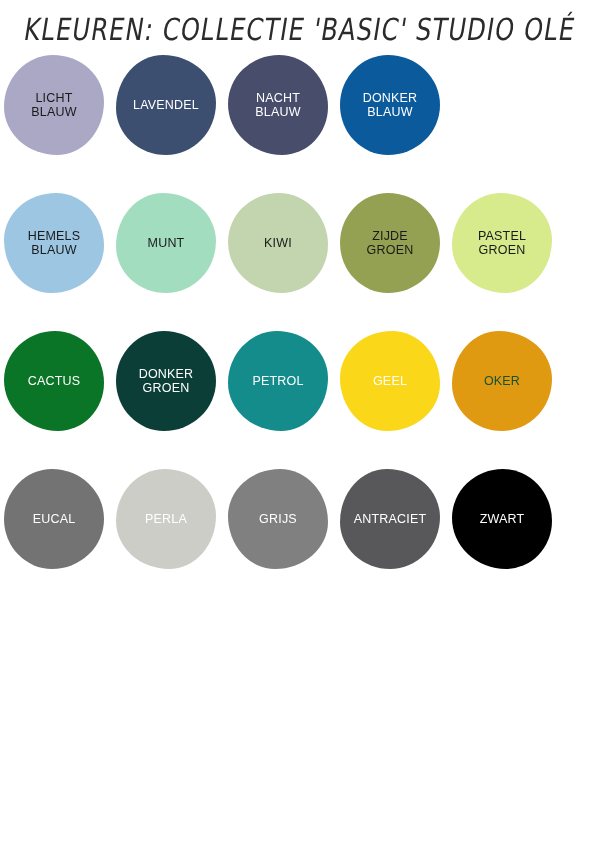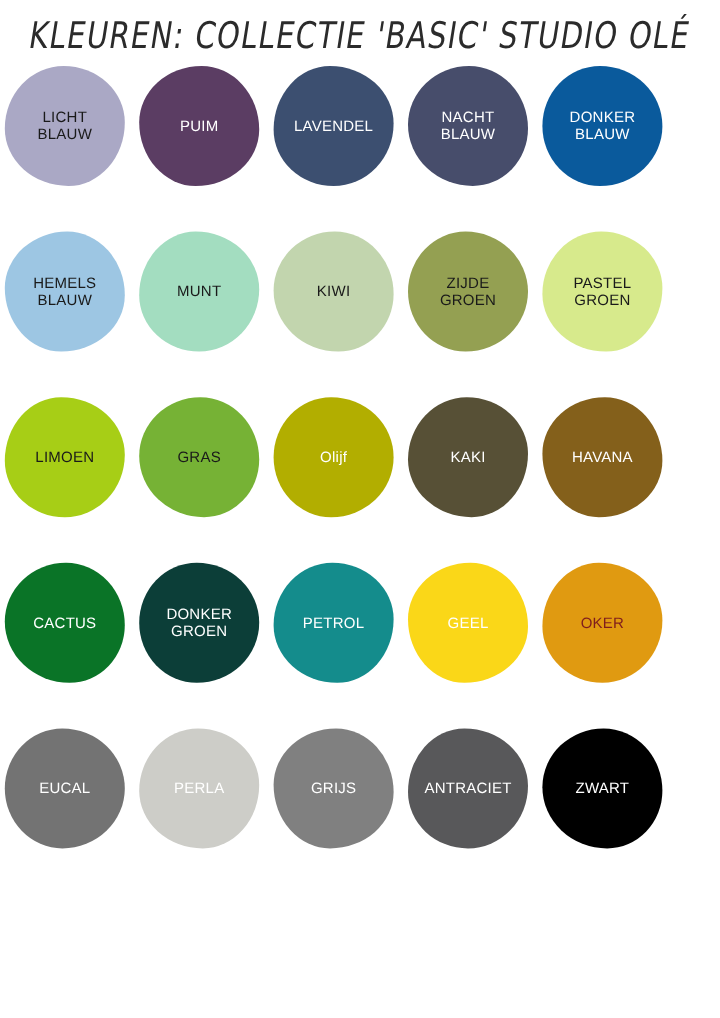--- a/index.html
+++ b/index.html
@@ -121,25 +121,20 @@
 
   <div class="grid">
       <div class="row">
         <div class="cell">
           <div class="blob " style="background-color: rgb(170, 168, 197);">
             <span class="swatch-label" style="color: rgb(26, 26, 26);">LICHT
 BLAUW</span>
           </div>
         </div>
         <div class="cell">
-          <div class="blob v2" style="background-color: rgb(91, 61, 99);">
-            <span class="swatch-label" style="color: rgb(255, 255, 255);">PUIM</span>
-          </div>
-        </div>
-        <div class="cell">
           <div class="blob v3" style="background-color: rgb(60, 79, 112);">
             <span class="swatch-label" style="color: rgb(255, 255, 255);">LAVENDEL</span>
           </div>
         </div>
         <div class="cell">
           <div class="blob v4" style="background-color: rgb(71, 77, 107);">
             <span class="swatch-label" style="color: rgb(255, 255, 255);">NACHT
 BLAUW</span>
           </div>
         </div>
@@ -175,47 +170,20 @@
         </div>
         <div class="cell">
           <div class="blob " style="background-color: rgb(215, 234, 140);">
             <span class="swatch-label" style="color: rgb(26, 26, 26);">PASTEL
 GROEN</span>
           </div>
         </div>
       </div>
       <div class="row">
         <div class="cell">
-          <div class="blob v3" style="background-color: rgb(167, 206, 22);">
-            <span class="swatch-label" style="color: rgb(26, 26, 26);">LIMOEN</span>
-          </div>
-        </div>
-        <div class="cell">
-          <div class="blob v4" style="background-color: rgb(118, 178, 53);">
-            <span class="swatch-label" style="color: rgb(26, 26, 26);">GRAS</span>
-          </div>
-        </div>
-        <div class="cell">
-          <div class="blob v5" style="background-color: rgb(178, 174, 0);">
-            <span class="swatch-label" style="color: rgb(255, 255, 255);">Olijf</span>
-          </div>
-        </div>
-        <div class="cell">
-          <div class="blob " style="background-color: rgb(87, 80, 54);">
-            <span class="swatch-label" style="color: rgb(255, 255, 255);">KAKI</span>
-          </div>
-        </div>
-        <div class="cell">
-          <div class="blob v2" style="background-color: rgb(132, 96, 27);">
-            <span class="swatch-label" style="color: rgb(255, 255, 255);">HAVANA</span>
-          </div>
-        </div>
-      </div>
-      <div class="row">
-        <div class="cell">
           <div class="blob v4" style="background-color: rgb(10, 116, 39);">
             <span class="swatch-label" style="color: rgb(255, 255, 255);">CACTUS</span>
           </div>
         </div>
         <div class="cell">
           <div class="blob v5" style="background-color: rgb(12, 62, 56);">
             <span class="swatch-label" style="color: rgb(255, 255, 255);">DONKER
 GROEN</span>
           </div>
         </div>
@@ -224,21 +192,21 @@
             <span class="swatch-label" style="color: rgb(255, 255, 255);">PETROL</span>
           </div>
         </div>
         <div class="cell">
           <div class="blob v2" style="background-color: rgb(250, 215, 24);">
             <span class="swatch-label" style="color: rgb(255, 255, 255);">GEEL</span>
           </div>
         </div>
         <div class="cell">
           <div class="blob v3" style="background-color: rgb(224, 154, 17);">
-            <span class="swatch-label" style="color: #7f1d1d; text-align: center;">OKER</span>
+            <span class="swatch-label" style="color: #14532d; text-align: center;">OKER</span>
           </div>
         </div>
       </div>
       <div class="row">
         <div class="cell">
           <div class="blob v5" style="background-color: #737373;">
             <span class="swatch-label" style="color: rgb(255, 255, 255);">EUCAL</span>
           </div>
         </div>
         <div class="cell">

